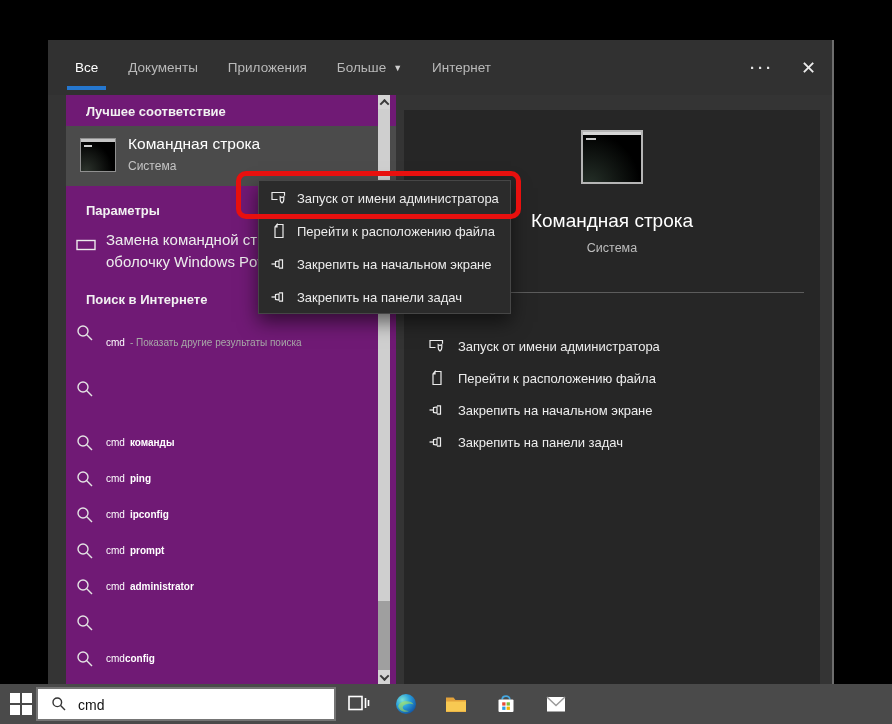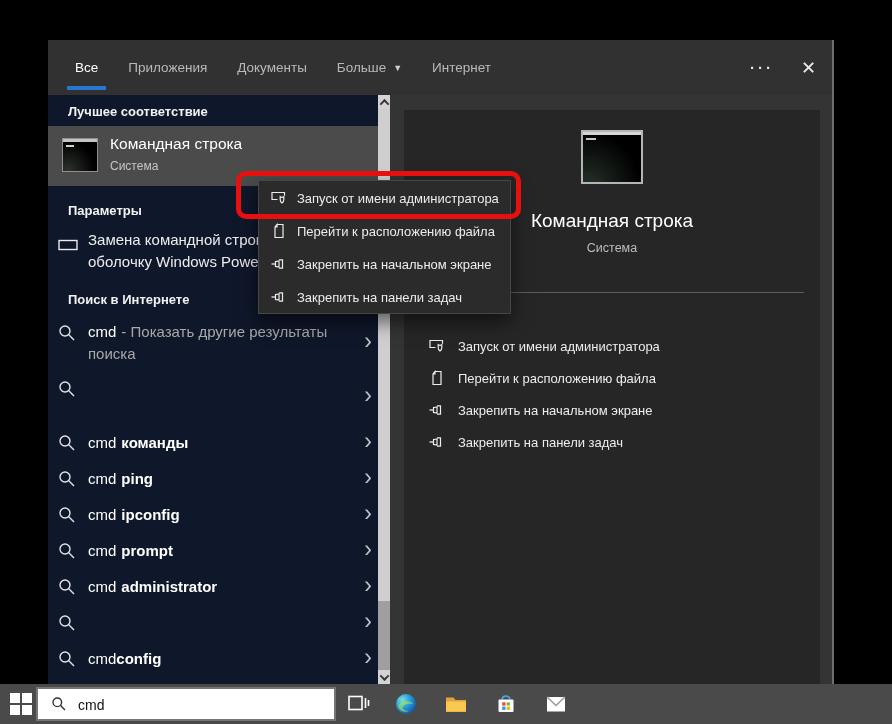--- a/index.html
+++ b/index.html
@@ -17,21 +17,21 @@
   .tab{color:#b9b9b9;font-size:13.5px;display:flex;align-items:center;position:relative;cursor:default}
   .tab.active{color:#fff;font-weight:normal}
   .tab .underline{position:absolute;left:-8px;right:-8px;bottom:5px;height:4px;background:#2577cf}
   .tab .caret{font-size:9px;margin-left:7px;color:#cfcfcf;font-weight:normal}
   .ovf{position:absolute;right:58px;top:0;height:55px;display:flex;align-items:center;
     color:#e6e6e6;font-size:15px;letter-spacing:3px;font-weight:bold}
   .closex{position:absolute;right:16px;top:0;height:55px;display:flex;align-items:center;
     color:#ececec;font-size:18px;font-weight:300}
 
   
-  .results{position:absolute;left:0;top:55px;width:330px;bottom:0;background:#0f172a;overflow:hidden}
+  .results{position:absolute;left:18px;top:55px;width:330px;bottom:0;background:#701a75;overflow:hidden}
   .sec-label{position:absolute;left:20px;color:#f2f2f2;font-size:13px;font-weight:bold;white-space:nowrap}
   .lbl-best{top:9px}
   .lbl-params{top:108px}
   .lbl-web{top:197px}
   .best-row{position:absolute;left:0;right:0;top:31px;height:60px;background:#4b4b4b}
   .cmd-sm{position:absolute;left:14px;top:12px;width:36px;height:34px;box-sizing:border-box;
     border:1px solid #909090;background:#000 radial-gradient(ellipse at 15% 100%, #2c332c, #000 65%)}
   .cmd-sm::before{content:"";position:absolute;left:0;top:0;right:0;height:3px;background:#c4c4c4}
   .cmd-sm::after{content:"";position:absolute;left:3px;top:6px;width:8px;height:2px;background:#cfcfcf}
   .best-title{position:absolute;left:62px;top:9px;font-size:15.5px;color:#fff;white-space:nowrap}
@@ -47,21 +47,21 @@
   .sg2{top:330px;height:36px}
   .sg3{top:366px;height:36px}
   .sg4{top:402px;height:36px}
   .sg5{top:438px;height:36px}
   .sg6{top:474px;height:36px}
   .sg7{top:510px;height:36px}
   .sg8{top:546px;height:36px}
   .sug .mag{position:absolute;left:10px;top:50%;transform:translateY(-50%);width:18px;height:18px}
   .sug.two .mag{top:8px;transform:none}
   .stxt{position:absolute;left:40px;top:50%;transform:translateY(-50%);width:252px;
-    font-size:15px;line-height:22px;color:#fff}
+    font-size:10px;line-height:22px;color:#fff}
   .rest{margin-left:5px;font-weight:bold;color:#fff}
   .sug.muted .rest{font-weight:normal;color:#a8a8a8}
   .sug.tight .rest{margin-left:0}
   .chev{position:absolute;right:6px;top:50%;transform:translateY(-55%);color:#c0c0c0;
     font-size:23px;line-height:1;font-weight:normal}
 
   
   .scrollbar{position:absolute;left:330px;top:55px;width:12px;bottom:0;background:#9f9f9f}
   .sb-thumb{position:absolute;left:0;top:14px;width:12px;height:492px;background:#cfcfcf}
   .sb-btn{position:absolute;left:0;width:12px;height:14px;background:#d4d4d4;
@@ -116,24 +116,24 @@
 <body>
 
 <section class="flyout">
 
   <header class="tabsbar">
     <div class="tab active">
       <span>Все</span>
       <i class="underline" style="background: rgb(37, 119, 207);"></i>
     </div>
     <div class="tab">
+      <span>Документы</span>
+    </div>
+    <div class="tab">
       <span>Приложения</span>
-    </div>
-    <div class="tab">
-      <span>Документы</span>
     </div>
     <div class="tab">
       <span>Больше</span>
       <span class="caret">▼</span>
     </div>
     <div class="tab">
       <span>Интернет</span>
     </div>
     <div class="ovf">···</div>
     <div class="closex">✕</div>

